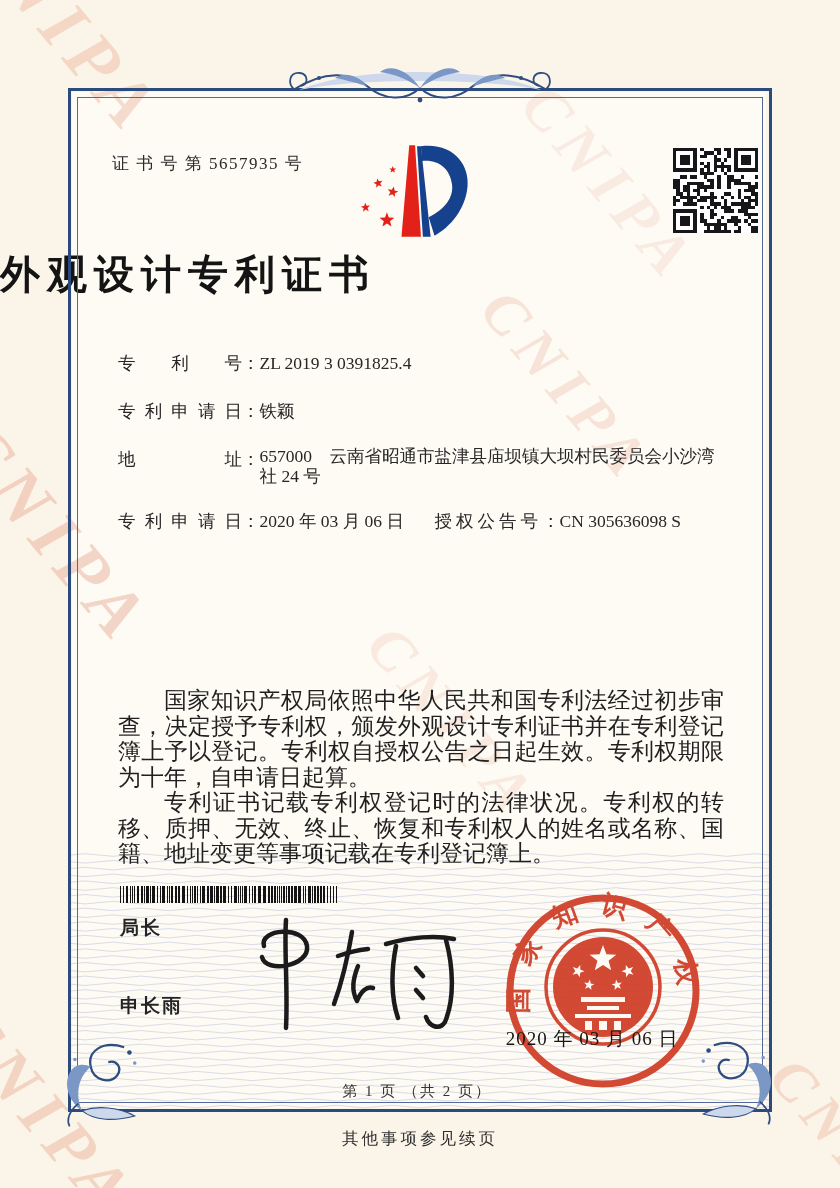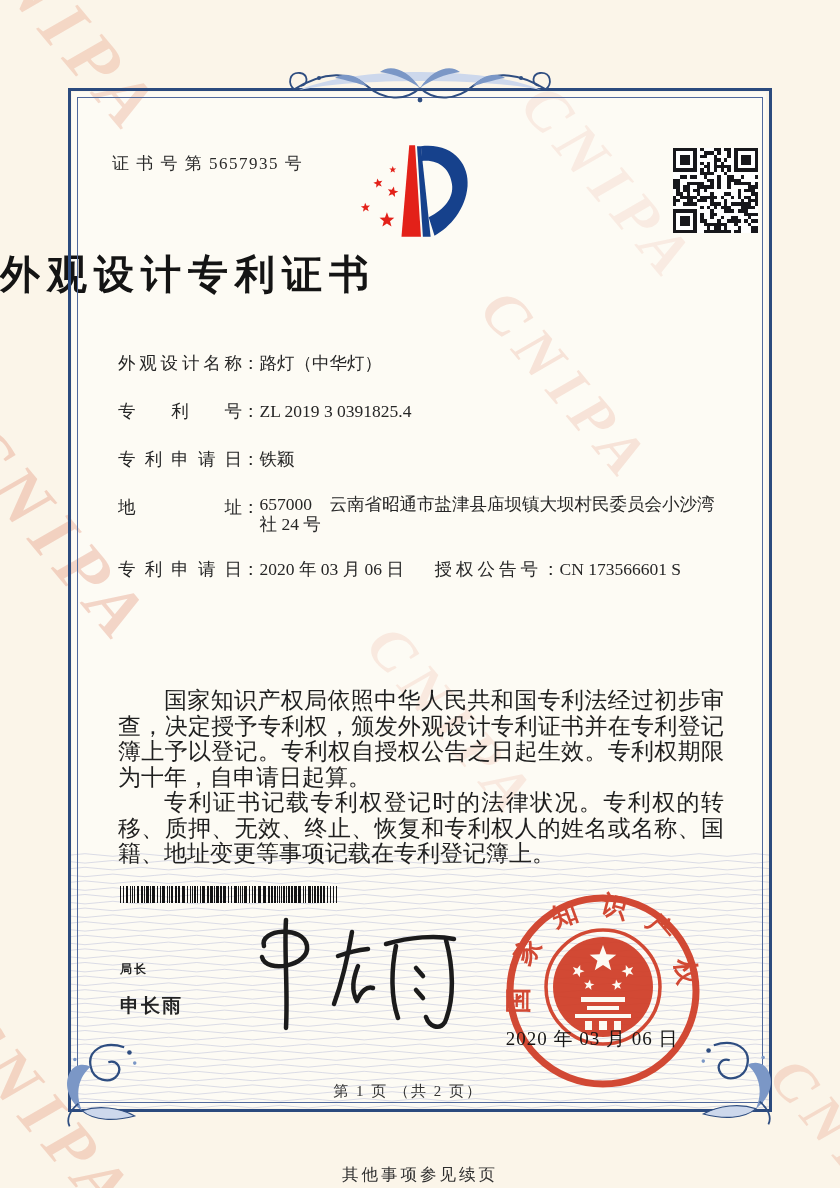--- a/index.html
+++ b/index.html
@@ -37,32 +37,32 @@
   .colon{vertical-align:top;}
   .fvalue{vertical-align:top;}
   .addr-val{display:inline-block;width:462px;line-height:20px;vertical-align:top;}
   .val-fixed{display:inline-block;width:175px;vertical-align:top;}
   .label2{letter-spacing:4px;}
   .paras{position:absolute;left:118px;top:688px;width:606px;font-size:23px;line-height:25.5px;
          text-align:justify;color:#1f1f1f;z-index:2;}
   .paras p{margin:0;text-indent:2em;}
   
   .barcode{position:absolute;left:120px;top:886px;width:222px;height:17px;z-index:2;}
-  .issuer-title{position:absolute;left:120px;top:961px;font-family:"Liberation Sans",sans-serif;
-        font-weight:700;font-size:12px;letter-spacing:2px;color:#242424;z-index:2;}
+  .issuer-title{position:absolute;left:120px;top:915px;font-family:"Liberation Sans",sans-serif;
+        font-weight:700;font-size:19px;letter-spacing:2px;color:#242424;z-index:2;}
   .issuer-name{position:absolute;left:120px;top:993px;font-family:"Liberation Sans",sans-serif;
         font-weight:700;font-size:19px;letter-spacing:2px;color:#242424;z-index:2;}
   .signature{position:absolute;left:246px;top:916px;width:215px;height:122px;z-index:3;}
   .seal{position:absolute;left:503px;top:891px;width:200px;height:200px;z-index:3;opacity:.95;}
   .seal-text{font-size:26px;font-weight:700;letter-spacing:20px;font-family:"Liberation Serif",serif;}
   .seal-date{position:absolute;left:492px;top:1026px;width:200px;text-align:center;font-size:19px;
         color:#161616;z-index:5;letter-spacing:1px;}
-  .page-info{position:absolute;left:8px;top:1082px;width:800px;text-align:center;font-size:15px;
+  .page-info{position:absolute;left:17px;top:1082px;width:800px;text-align:center;font-size:15px;
         letter-spacing:2px;color:#333;z-index:2;}
-  .continuation{position:absolute;left:0;top:1164px;width:840px;text-align:center;font-size:16.5px;
+  .continuation{position:absolute;left:0;top:1128px;width:840px;text-align:center;font-size:16.5px;
         letter-spacing:3px;color:#2e2e2e;z-index:2;}
   
   .orn-top{position:absolute;left:285px;top:64px;width:270px;height:46px;z-index:5;}
   .orn-bl{position:absolute;left:44px;top:1042px;width:104px;height:88px;z-index:5;}
   .orn-br{position:absolute;left:690px;top:1040px;width:104px;height:88px;z-index:5;transform:scaleX(-1);}
 </style>
 </head>
 <body>
 
 <svg width="0" height="0" style="position:absolute">
@@ -392,33 +392,30 @@
       <rect x="19" y="24" width="1" height="1"></rect>
       <rect x="23" y="24" width="1" height="1"></rect>
       <rect x="24" y="24" width="1" height="1"></rect>
     </g>
 </svg>
 
 <div class="title">外观设计专利证书</div>
 
 <div class="fields">
   <div class="frow">
-    <span class="flabel">外观设计名称</span><span class="colon">：</span><span class="fvalue">路灯（中华灯）</span>
-  </div>
-  <div class="frow">
     <span class="flabel">专利号</span><span class="colon">：</span><span class="fvalue">ZL 2019 3 0391825.4</span>
   </div>
   <div class="frow">
     <span class="flabel">专利申请日</span><span class="colon">：</span><span class="fvalue">铁颖</span>
   </div>
   <div class="frow">
     <span class="flabel">地址</span><span class="colon">：</span><span class="fvalue addr-val">657000　云南省昭通市盐津县庙坝镇大坝村民委员会小沙湾社 24 号</span>
   </div>
   <div class="frow">
-    <span class="flabel">专利申请日</span><span class="colon">：</span><span class="fvalue val-fixed">2020 年 03 月 06 日</span><span class="label2">授权公告号</span><span class="colon">：</span><span class="fvalue">CN 173566601 S</span>
+    <span class="flabel">专利申请日</span><span class="colon">：</span><span class="fvalue val-fixed">2020 年 03 月 06 日</span><span class="label2">授权公告号</span><span class="colon">：</span><span class="fvalue">CN 305636098 S</span>
   </div>
 </div>
 
 <div class="paras">
   <p>国家知识产权局依照中华人民共和国专利法经过初步审查，决定授予专利权，颁发外观设计专利证书并在专利登记簿上予以登记。专利权自授权公告之日起生效。专利权期限为十年，自申请日起算。</p>
   <p>专利证书记载专利权登记时的法律状况。专利权的转移、质押、无效、终止、恢复和专利权人的姓名或名称、国籍、地址变更等事项记载在专利登记簿上。</p>
 </div>
 
 <svg class="barcode" viewBox="0 0 222 17" preserveAspectRatio="none" shape-rendering="crispEdges">
   <g id="barcode-bars" fill="#141414">

